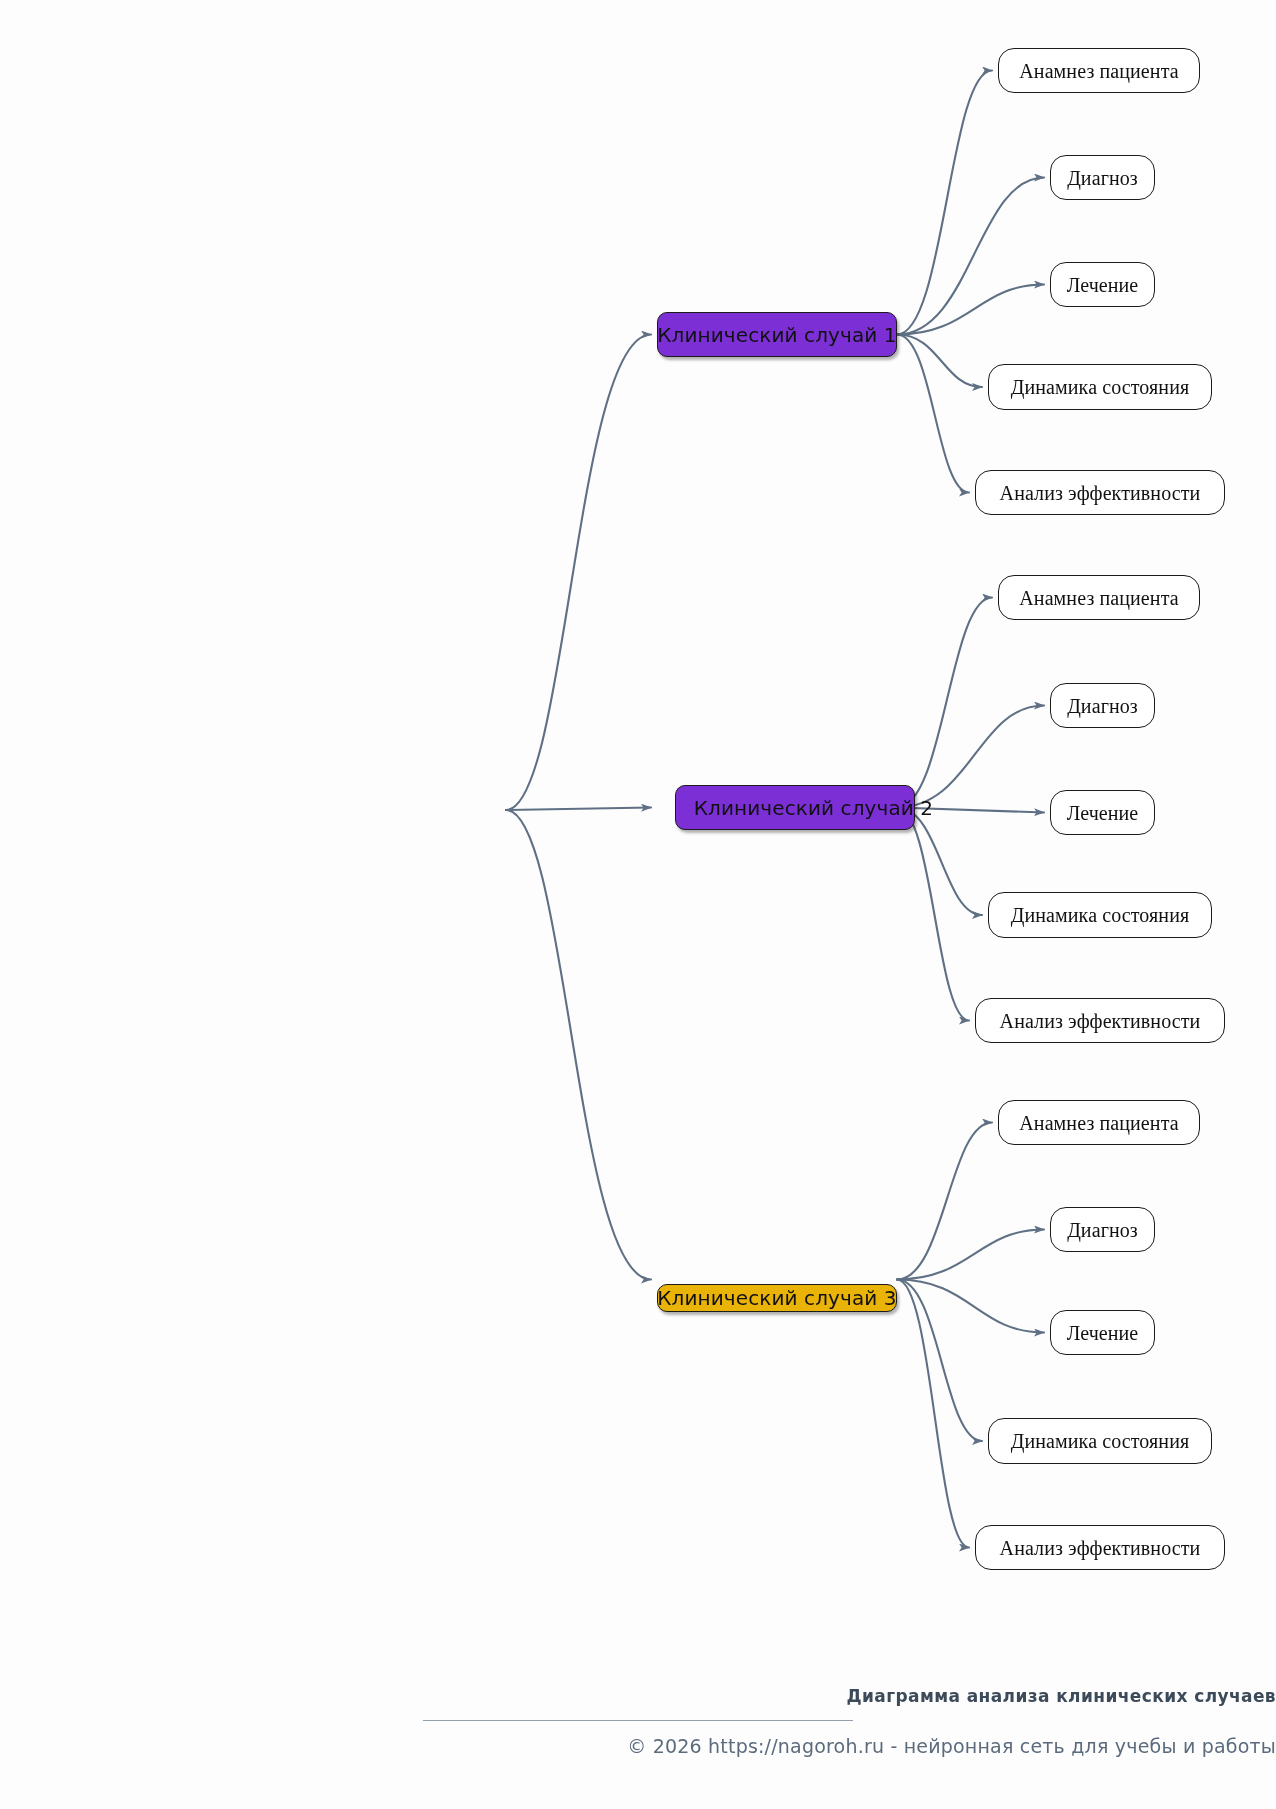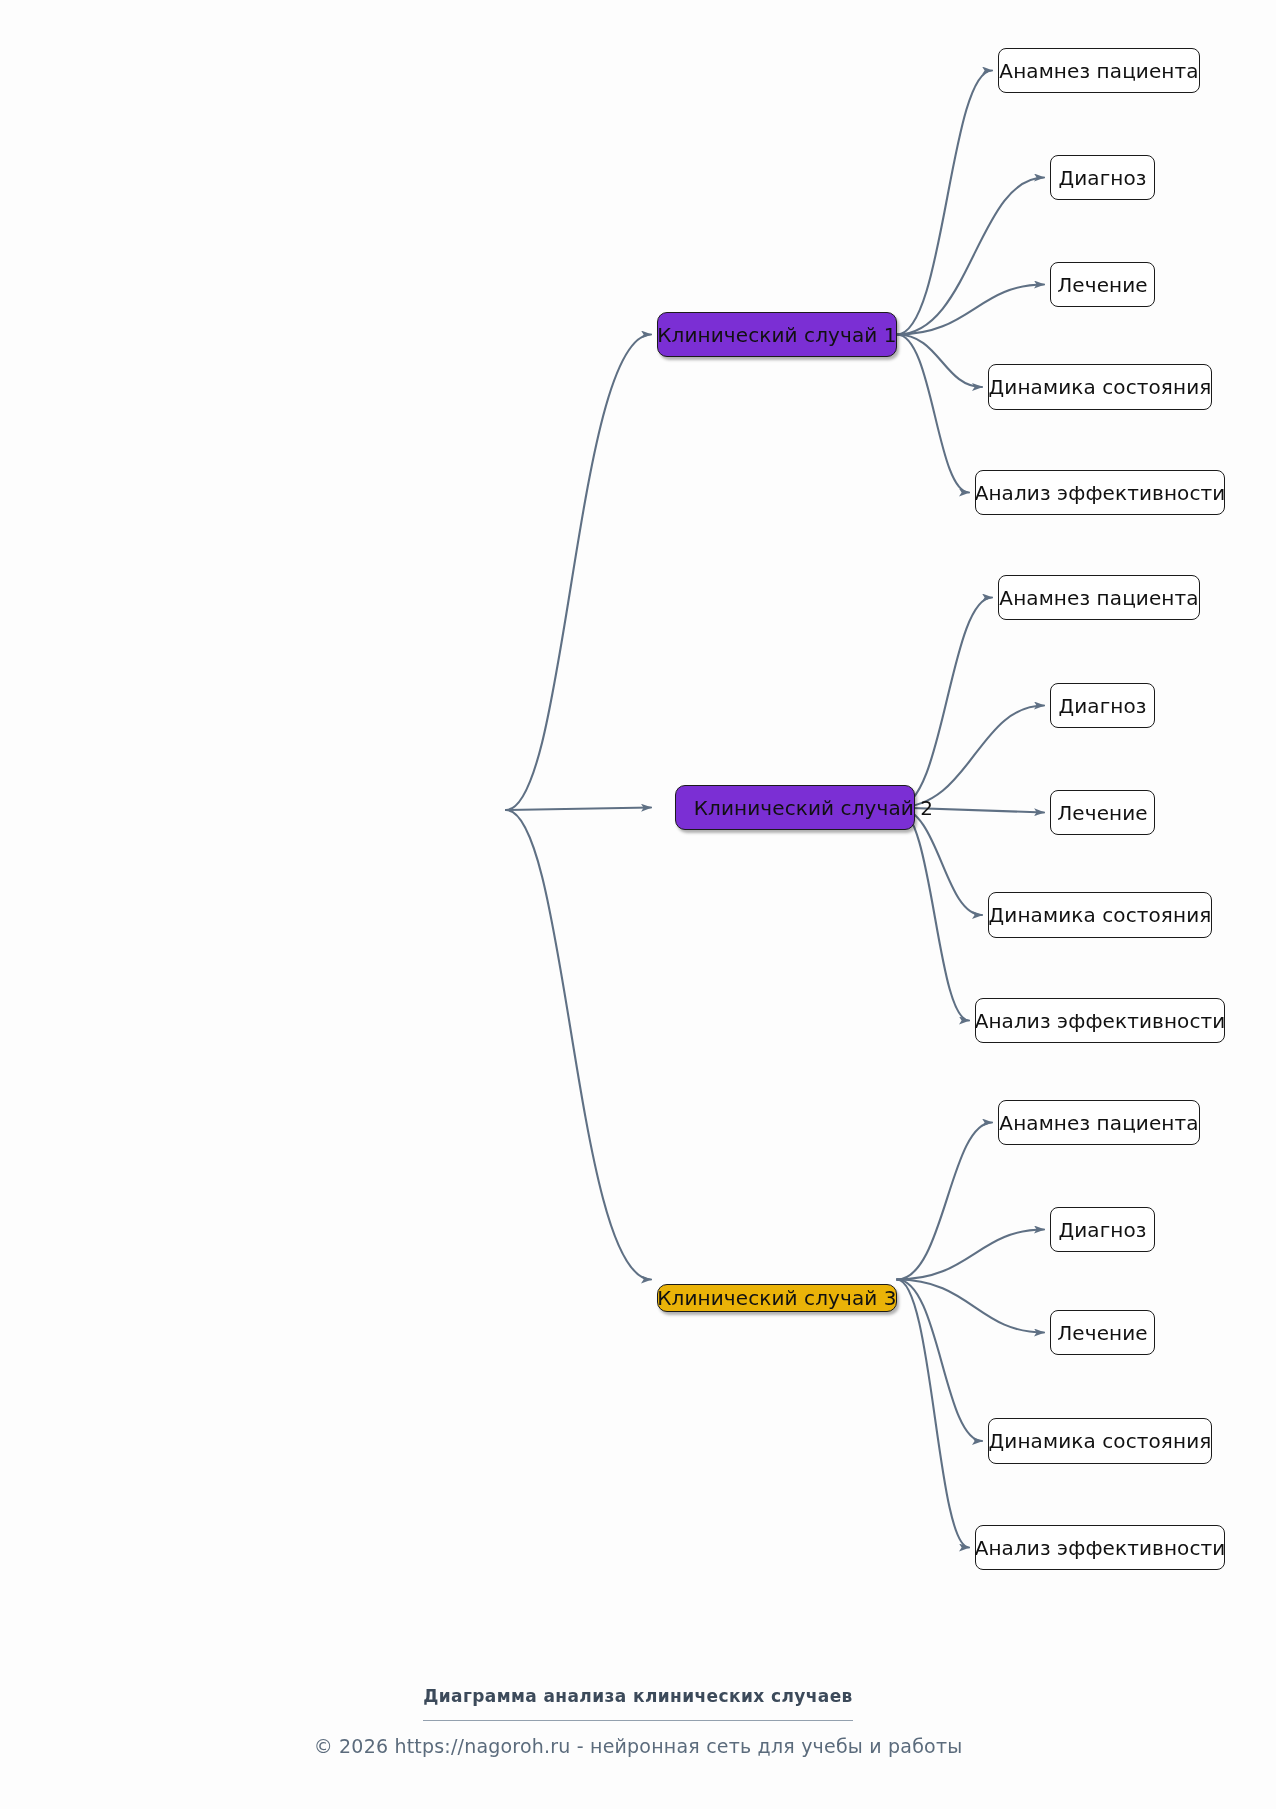--- a/index.html
+++ b/index.html
@@ -43,27 +43,28 @@
   }
   .node.branch {
     background: #7b2fd4;
     border: 1.6px solid #1b1b1b;
     border-radius: 10px;
     box-shadow: 2px 3px 3px rgba(0,0,0,0.30);
   }
   .node.leaf {
     background: #ffffff;
     border: 1.7px solid #1b1b1b;
-    border-radius: 8px;
+    border-radius: 16px;
+    font-family: Liberation Serif, serif;
   }
   #footer {
     position: absolute;
     left: 0;
     width: 1276px;
-    text-align: center;
+    text-align: right;
   }
   #footer-title {
     font-size: 17px;
     font-weight: bold;
     color: #3c4a5a;
     letter-spacing: 0.4px;
   }
   #footer-rule {
     width: 430px;
     height: 1px;

